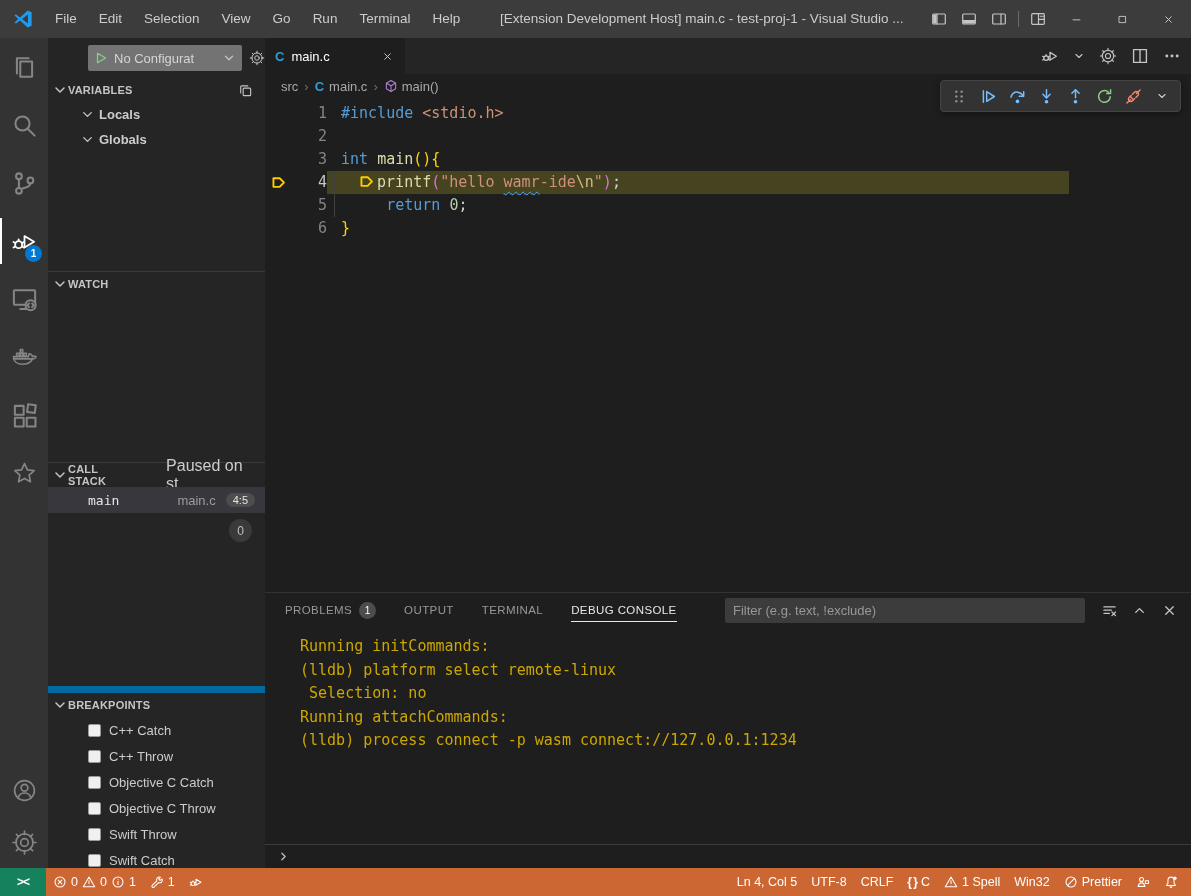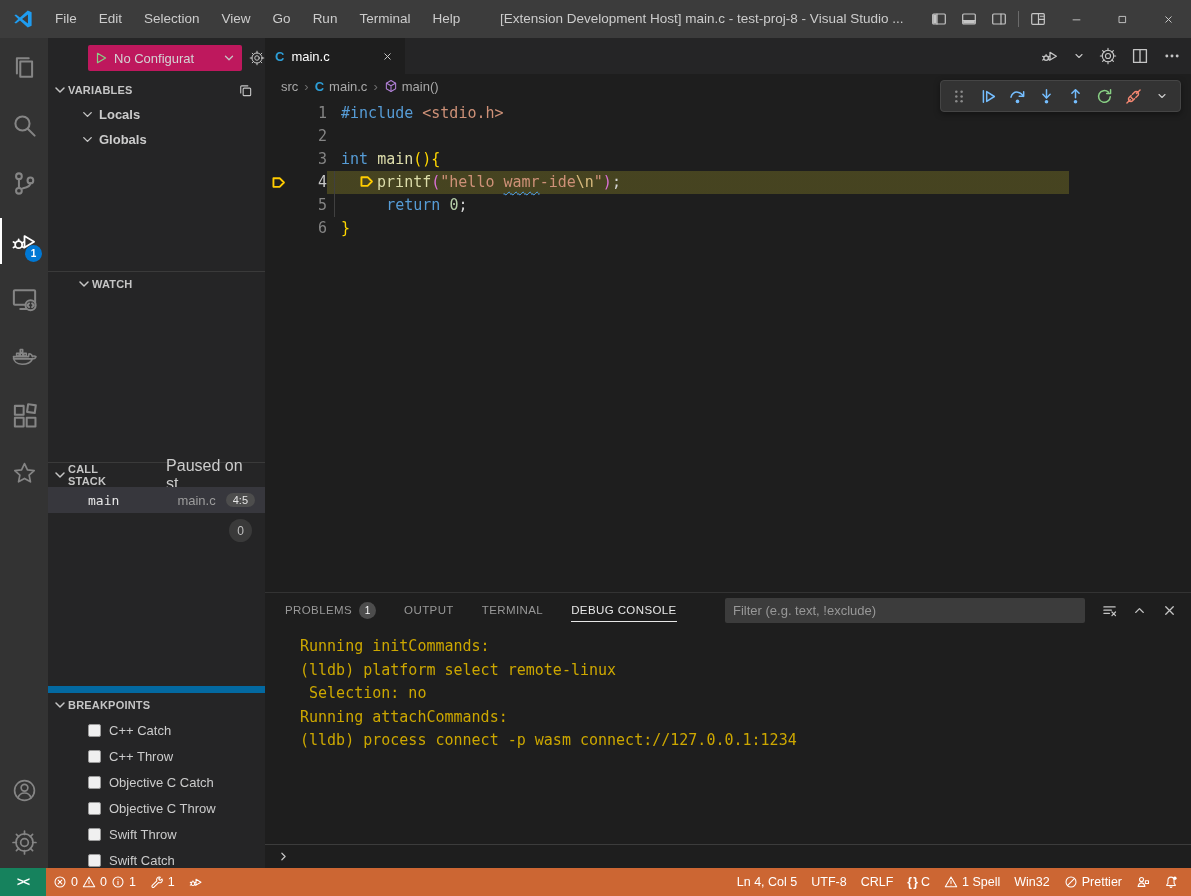--- a/index.html
+++ b/index.html
@@ -30,30 +30,30 @@
   .act-item.active { color:#ffffff; }
   .act-item.active::before { content:""; position:absolute; left:0; top:6px; bottom:6px; width:2px; background:#ffffff; }
   .act-badge { position:absolute; right:6px; bottom:8px; min-width:17px; height:17px; border-radius:9px;
     background:#0078d4; color:#fff; font-size:10px; font-weight:bold; display:flex; align-items:center; justify-content:center; }
   .act-spacer { flex:1; }
   .act-item.small { height:52px; }
 
   
   .sidebar { width:217px; background:#252526; display:flex; flex-direction:column; flex:none; font-size:13px; }
   .sb-toolbar { height:40px; flex:none; display:flex; align-items:center; padding-left:40px; }
-  .cfg-dropdown { width:156px; height:26px; background:#be185d; border-radius:2px; display:flex; align-items:center; padding:2px 6px; }
+  .cfg-dropdown { width:156px; height:26px; background:#737373; border-radius:2px; display:flex; align-items:center; padding:2px 6px; }
   .cfg-dropdown .play { width:14px; height:14px; margin-right:6px; }
   .cfg-label { flex:1; font-size:13px; color:#d4d4d4; white-space:nowrap; overflow:hidden; }
   .cfg-chev { width:14px; height:14px; color:#c5c5c5; }
   .sb-gear { margin-left:7px; color:#c5c5c5; }
   .sb-gear svg { width:16px; height:16px; }
 
   .sb-pane { flex:none; display:flex; flex-direction:column; }
   .sb-pane.vars { height:193px; }
-  .sb-pane.watch { height:191px; border-top:1px solid #3a3a3a;padding-left:24px; }
+  .sb-pane.watch { height:191px; border-top:1px solid #3a3a3a; }
   .sb-pane.stack { height:224px; border-top:1px solid #3a3a3a; }
   .sb-pane.bps { flex:1; border-top:7px solid #0369a1;text-align:right; }
   .pane-header { height:24px; display:flex; align-items:center; padding-left:4px; flex:none; }
   .pane-header .chev { width:16px; height:16px; color:#c5c5c5; flex:none; }
   .pane-title { font-size:11px; font-weight:bold; color:#c5c5c5; letter-spacing:.2px; }
   .pane-status { font-size:16px; font-weight:normal; color:#cccccc; margin-left:32px; }
   .pane-header .spacer { flex:1; }
   .pane-act { width:20px; height:20px; color:#c5c5c5; margin-right:10px; display:flex; align-items:center; justify-content:center; }
   .pane-act svg { width:15px; height:15px; }
 
@@ -157,21 +157,21 @@
   <div class="menubar" id="menubar">
       <span class="menu-item">File</span>
       <span class="menu-item">Edit</span>
       <span class="menu-item">Selection</span>
       <span class="menu-item">View</span>
       <span class="menu-item">Go</span>
       <span class="menu-item">Run</span>
       <span class="menu-item">Terminal</span>
       <span class="menu-item">Help</span>
     </div>
-  <div class="title-text">[Extension Development Host] main.c - test-proj-8 - Visual Studio ...</div>
+  <div class="title-text">[Extension Development Host] main.c - test-proj-1 - Visual Studio ...</div>
   <div class="win-controls">
     <span class="layout-btn">
         <svg viewBox="0 0 16 16" fill="none" stroke="currentColor" stroke-width="1.2" stroke-linecap="round" stroke-linejoin="round">
           <rect x="1.7" y="3" width="12.6" height="10" rx="1"></rect>
           <path d="M6 3v10" fill="none"></path>
           <rect x="2.2" y="3.5" width="3.3" height="9" fill="currentColor" stroke="none"></rect>
         </svg>
       </span>
     <span class="layout-btn">
         <svg viewBox="0 0 16 16" fill="none" stroke="currentColor" stroke-width="1.2" stroke-linecap="round" stroke-linejoin="round">

